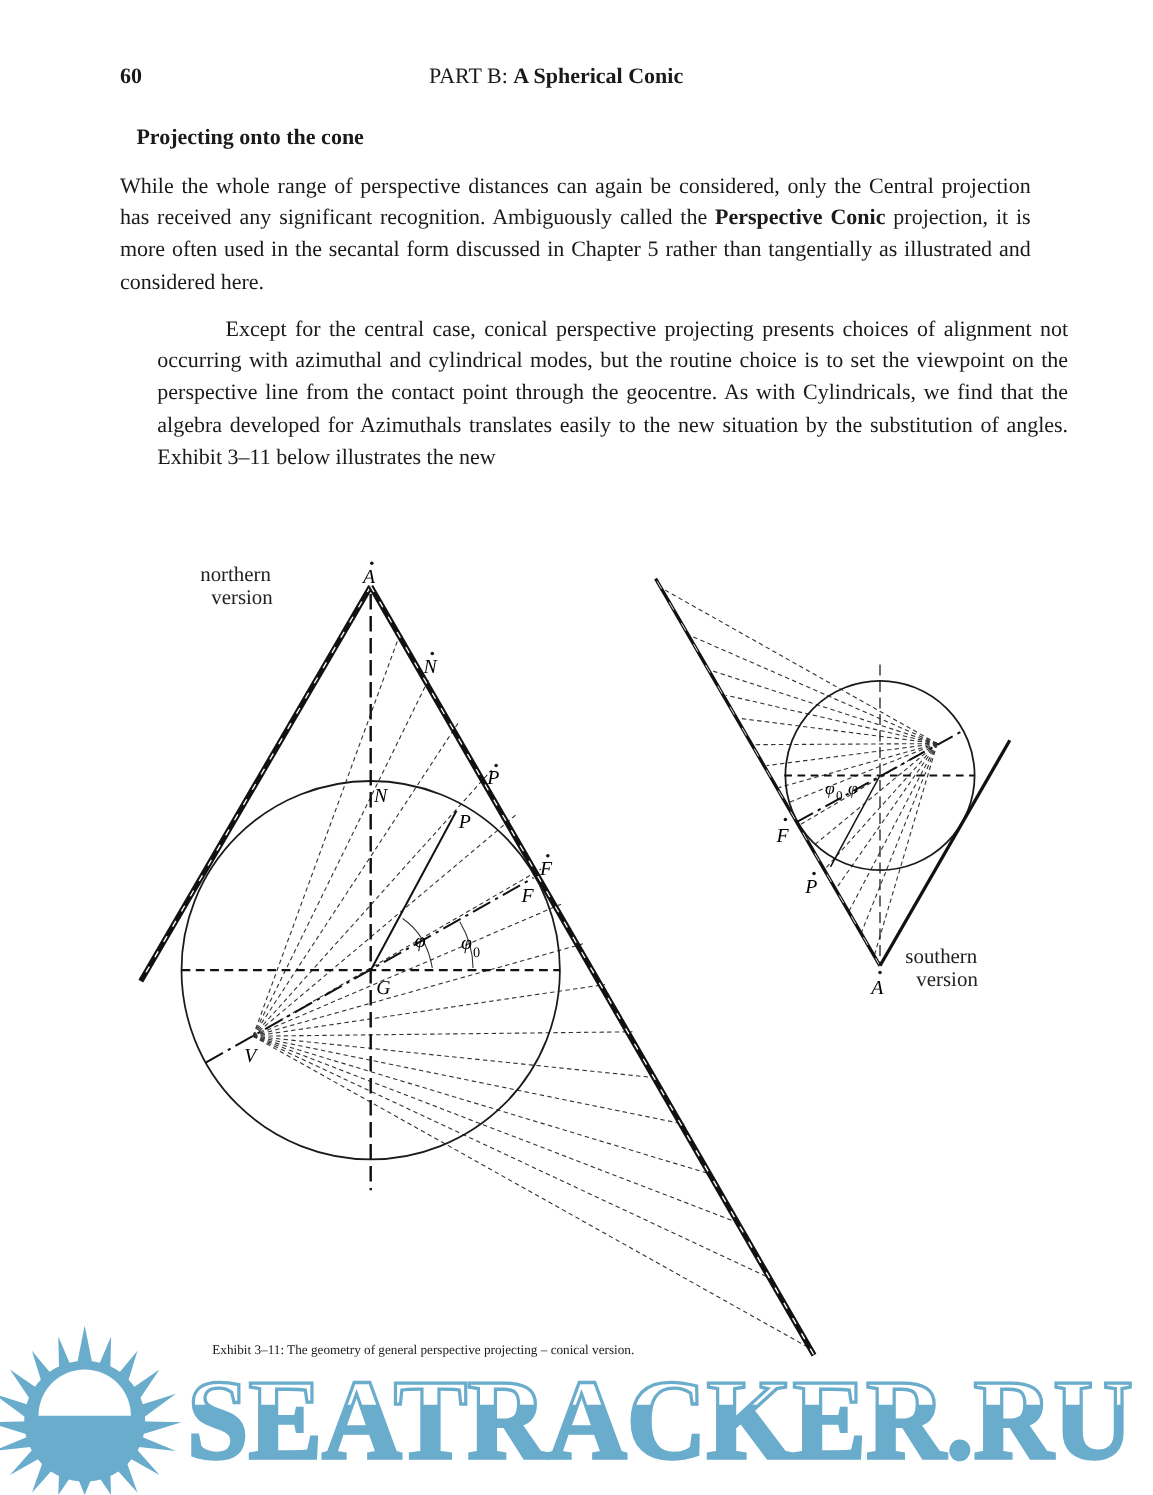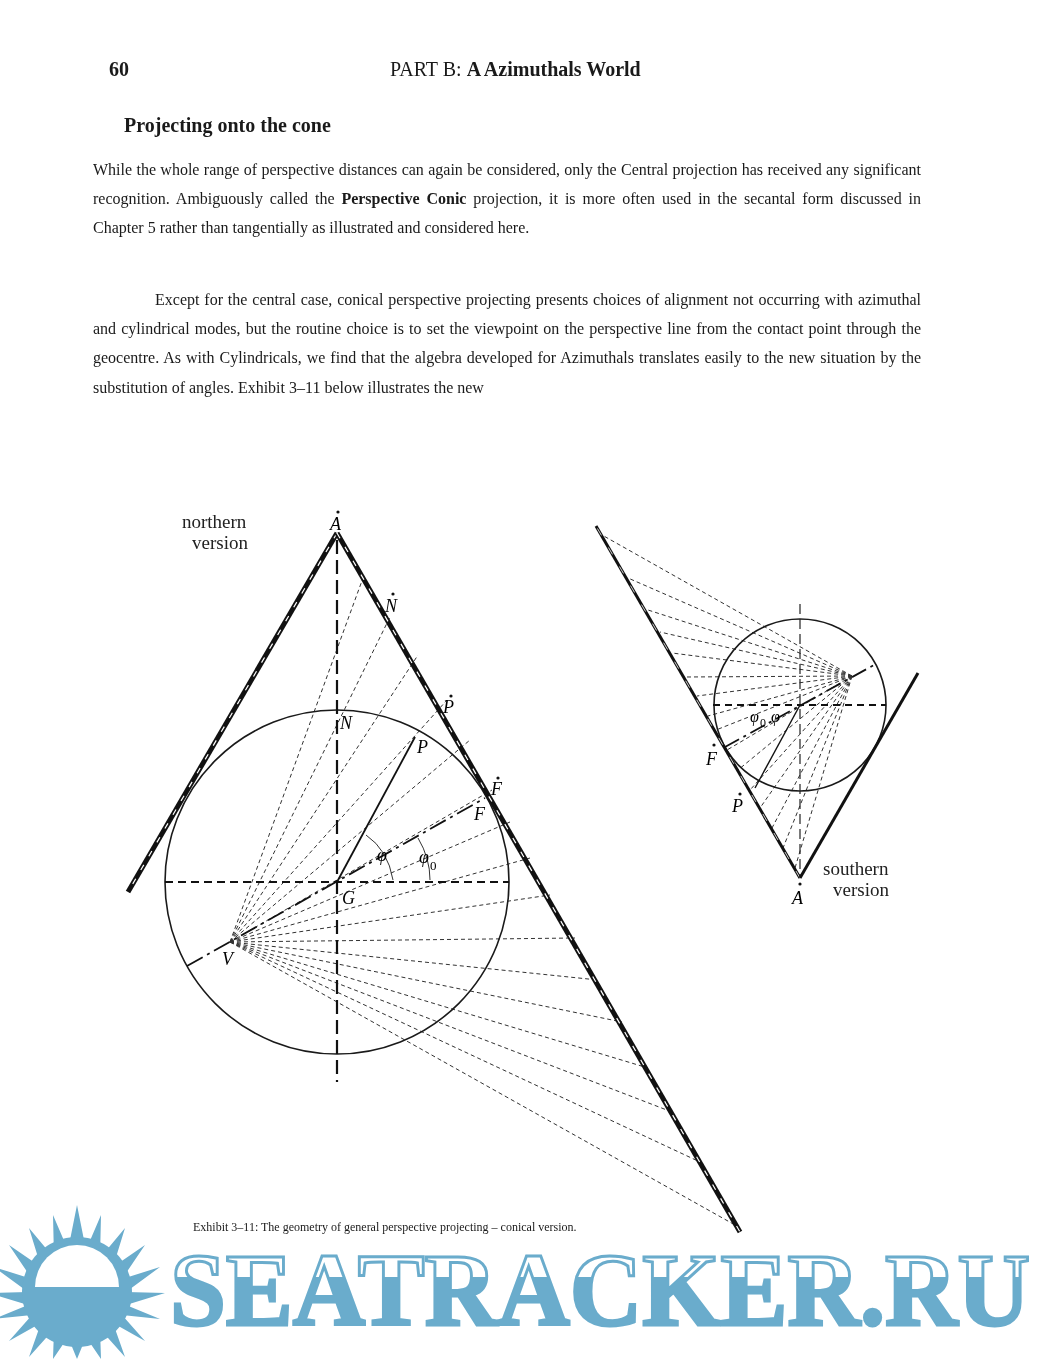--- a/index.html
+++ b/index.html
@@ -2,35 +2,35 @@
 <html><head>
 <meta charset="utf-8">
 <style>
   html, body { margin: 0; padding: 0; background: #ffffff; }
   body { width: 1048px; height: 1359px; position: relative; overflow: hidden;
          font-family: "Liberation Serif", "DejaVu Serif", serif; color: #1a1a1a; }
   .page-number { position: absolute; left: 109px; top: 58px; font-size: 20px; font-weight: bold; }
   .running-head { position: absolute; left: 390px; top: 58px; font-size: 20px; }
   .running-head b { font-weight: bold; }
   .section-heading { position: absolute; left: 109px; top: 114px; font-size: 20px; font-weight: bold; margin-left: 15px; }
-  .para { position: absolute; left: 93px; width: 828px; font-size: 16px; line-height: 29.2px;
+  .para { position: absolute; left: 109px; width: 828px; font-size: 20px; line-height: 29.2px;
           text-align: justify; margin: 0; }
   .para b { font-weight: bold; }
   .para1 { top: 155px; }
-  .para2 { top: 285px; text-indent: 62px; }
+  .para2 { top: 285px; text-indent: 62px; margin-left: 34px; }
   .figure { position: absolute; left: 0; top: 0; width: 1048px; height: 1359px; }
   .caption { position: absolute; left: 193px; top: 1220px; font-size: 12px; z-index: 3; }
   .watermark { position: absolute; left: 0; top: 1195px; width: 1048px; height: 164px; z-index: 2; pointer-events: none; }
   svg text { font-family: "Liberation Serif", "DejaVu Serif", serif; }
 </style>
 </head>
 <body>
 
 <div class="page-number">60</div>
-<div class="running-head"><span>PART B: </span> <b>A Azimuthals World</b></div>
+<div class="running-head"><span>PART B: </span> <b>A Spherical Conic</b></div>
 
 <div class="section-heading">Projecting onto the cone</div>
 
 <p class="para para1"><span>While the whole range of perspective distances can again be considered, only the Central projection has received any significant recognition.  Ambiguously called the </span><b>Perspective Conic</b><span> projection, it is more often used in the secantal form discussed in Chapter 5 rather than tangentially as illustrated and considered here.</span></p>
 
 <p class="para para2">Except for the central case, conical perspective projecting presents choices of alignment not occurring with azimuthal and cylindrical modes, but the routine choice is to set the viewpoint on the perspective line from the contact point through the geocentre.  As with Cylindricals, we find that the algebra developed for Azimuthals translates easily to the new situation by the substitution of angles.  Exhibit 3–11 below illustrates the new</p>
 
 <svg class="figure" width="1048" height="1359" viewBox="0 0 1048 1359">
   <defs>
     <clipPath id="northClip">

